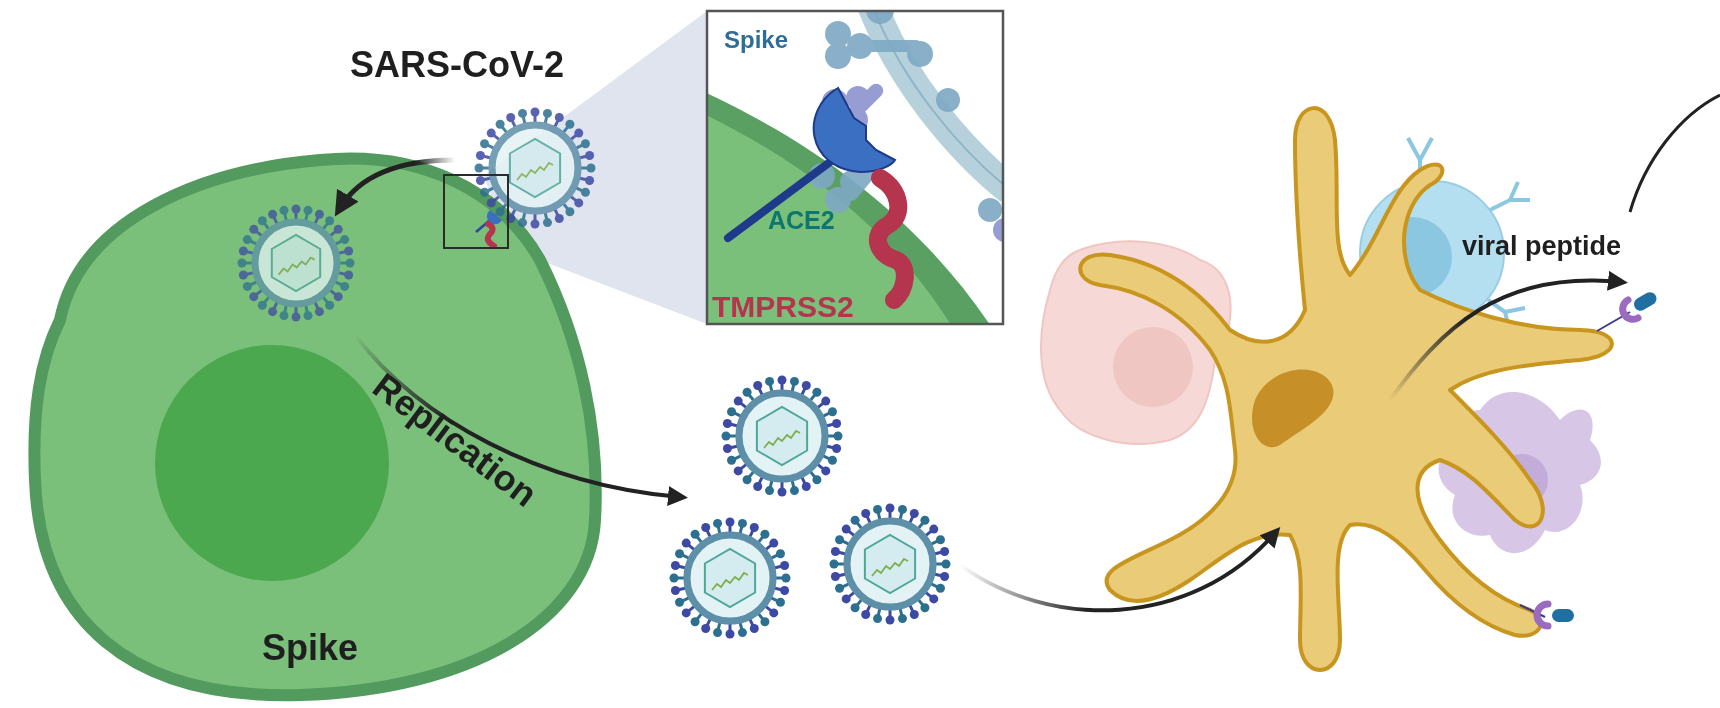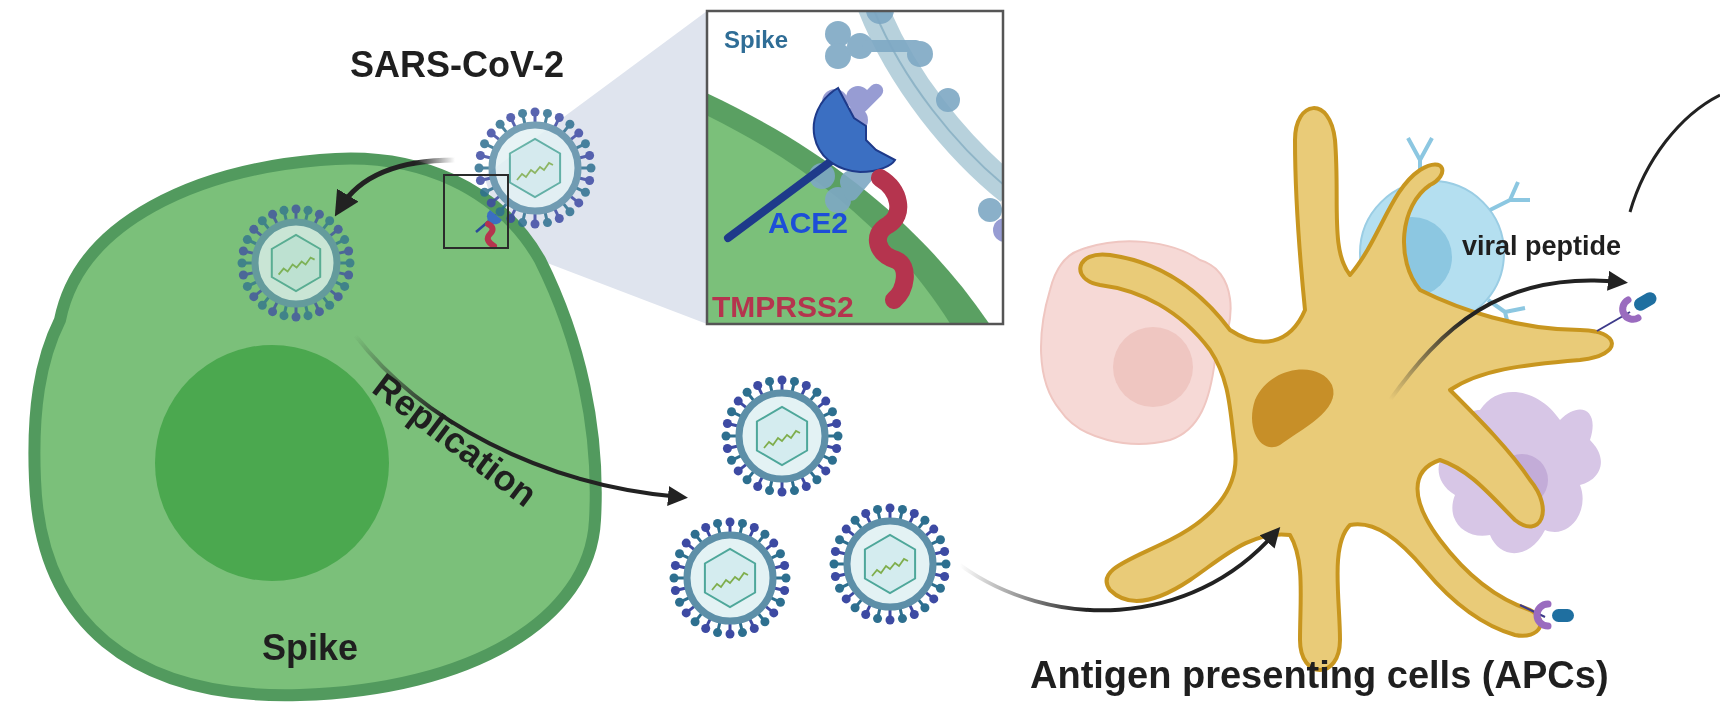--- a/index.html
+++ b/index.html
@@ -6,21 +6,21 @@
   body { width: 1720px; height: 708px; overflow: hidden; position: relative;
          font-family: "Liberation Sans", "DejaVu Sans", sans-serif; }
   #stage { position: absolute; left: 0; top: 0; width: 1720px; height: 708px; font-weight: bold; }
   .lbl { position: absolute; white-space: nowrap; color: #1f1f1f; font-family: "Liberation Sans", "DejaVu Sans", sans-serif; }
   #lbl-sars { left: 350px; top: 44px; font-size: 36px; }
   #lbl-cell { left: 262px; top: 627px; font-size: 36px; }
   #lbl-apc  { left: 1030px; top: 654px; font-size: 38px; }
   #lbl-peptide { left: 1462px; top: 231px; font-size: 27px; }
   #lbl-replication { left: 390px; top: 365px; font-size: 36px; transform: rotate(37deg); transform-origin: left top; }
   #lbl-spike { left: 724px; top: 26px; font-size: 24px; color: #2f6d96; }
-  #lbl-ace2 { left: 768px; top: 206px; font-size: 30px; color: #1d4ed8; }
+  #lbl-ace2 { left: 768px; top: 206px; font-size: 25px; color: #0f766e; }
   #lbl-tmprss2 { left: 712px; top: 278px; font-size: 30px; color: #b5344e; margin-top: 12px; }
   svg { position: absolute; left: 0; top: 0; }
 </style>
 </head>
 <body>
 
 <div id="stage">
   <svg id="art" width="1720" height="708" viewBox="0 0 1720 708">
     <defs>
       <linearGradient id="fadeArrow1" x1="1" y1="0" x2="0" y2="0">
@@ -513,18 +513,17 @@
     <path d="M 455 160 C 400 160, 360 175, 340 208" stroke="url(#fadeArrow1)" stroke-width="5" fill="none" marker-end="url(#arrowHead)"></path>
     <path d="M 355 335 C 420 420, 540 485, 680 497" stroke="url(#fadeArrow2)" stroke-width="4" fill="none" marker-end="url(#arrowHead)"></path>
     <path d="M 960 565 C 1050 630, 1190 630, 1275 533" stroke="url(#fadeArrow3)" stroke-width="4" fill="none" marker-end="url(#arrowHead)"></path>
     <path d="M 1390 400 C 1440 330, 1500 270, 1620 282" stroke="url(#fadeArrow4)" stroke-width="4" fill="none" marker-end="url(#arrowHead)"></path>
     <path d="M 1630 212 C 1645 160, 1680 115, 1720 95" stroke="#222" stroke-width="3" fill="none"></path>
   </svg>
 
   <div class="lbl" id="lbl-sars">SARS-CoV-2</div>
   <div class="lbl" id="lbl-cell">Spike</div>
   <div class="lbl" id="lbl-replication">Replication</div>
-  <div class="lbl" id="lbl-apc">Antigen presenting cells (APCs)</div>
   <div class="lbl" id="lbl-peptide">viral peptide</div>
   <div class="lbl" id="lbl-spike">Spike</div>
   <div class="lbl" id="lbl-ace2">ACE2</div>
   <div class="lbl" id="lbl-tmprss2">TMPRSS2</div>
 </div>
 
 </body></html>

